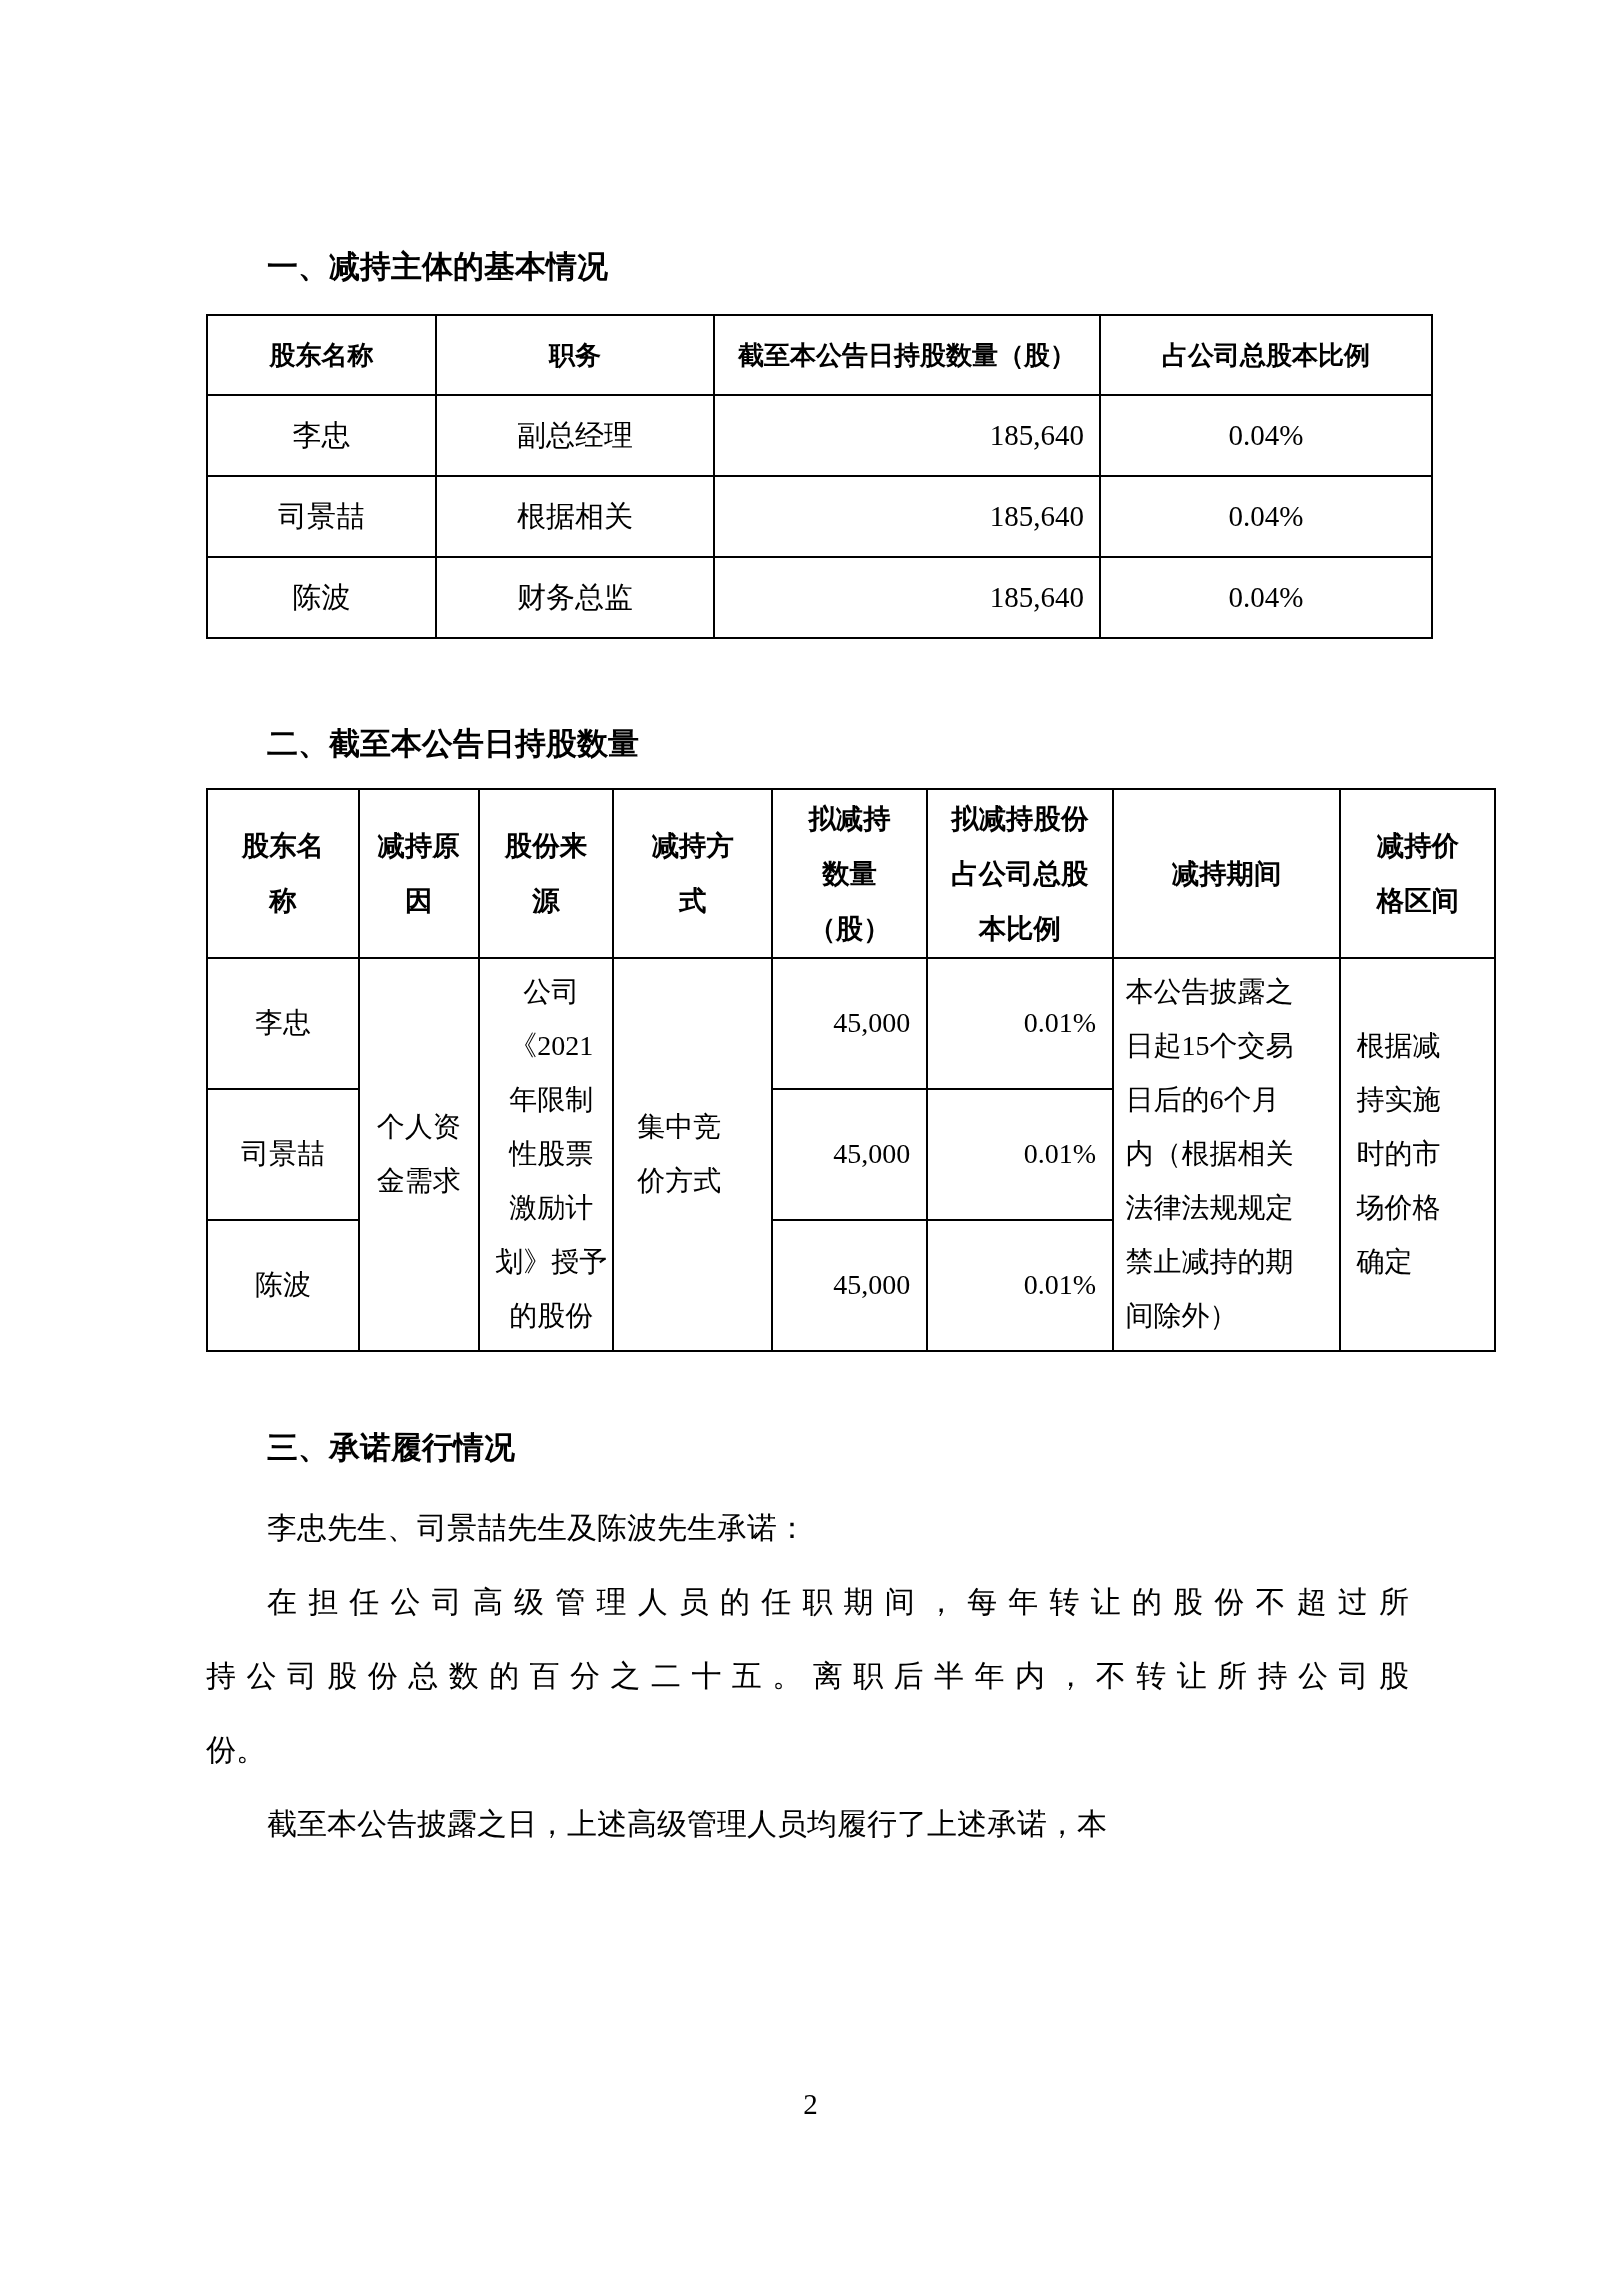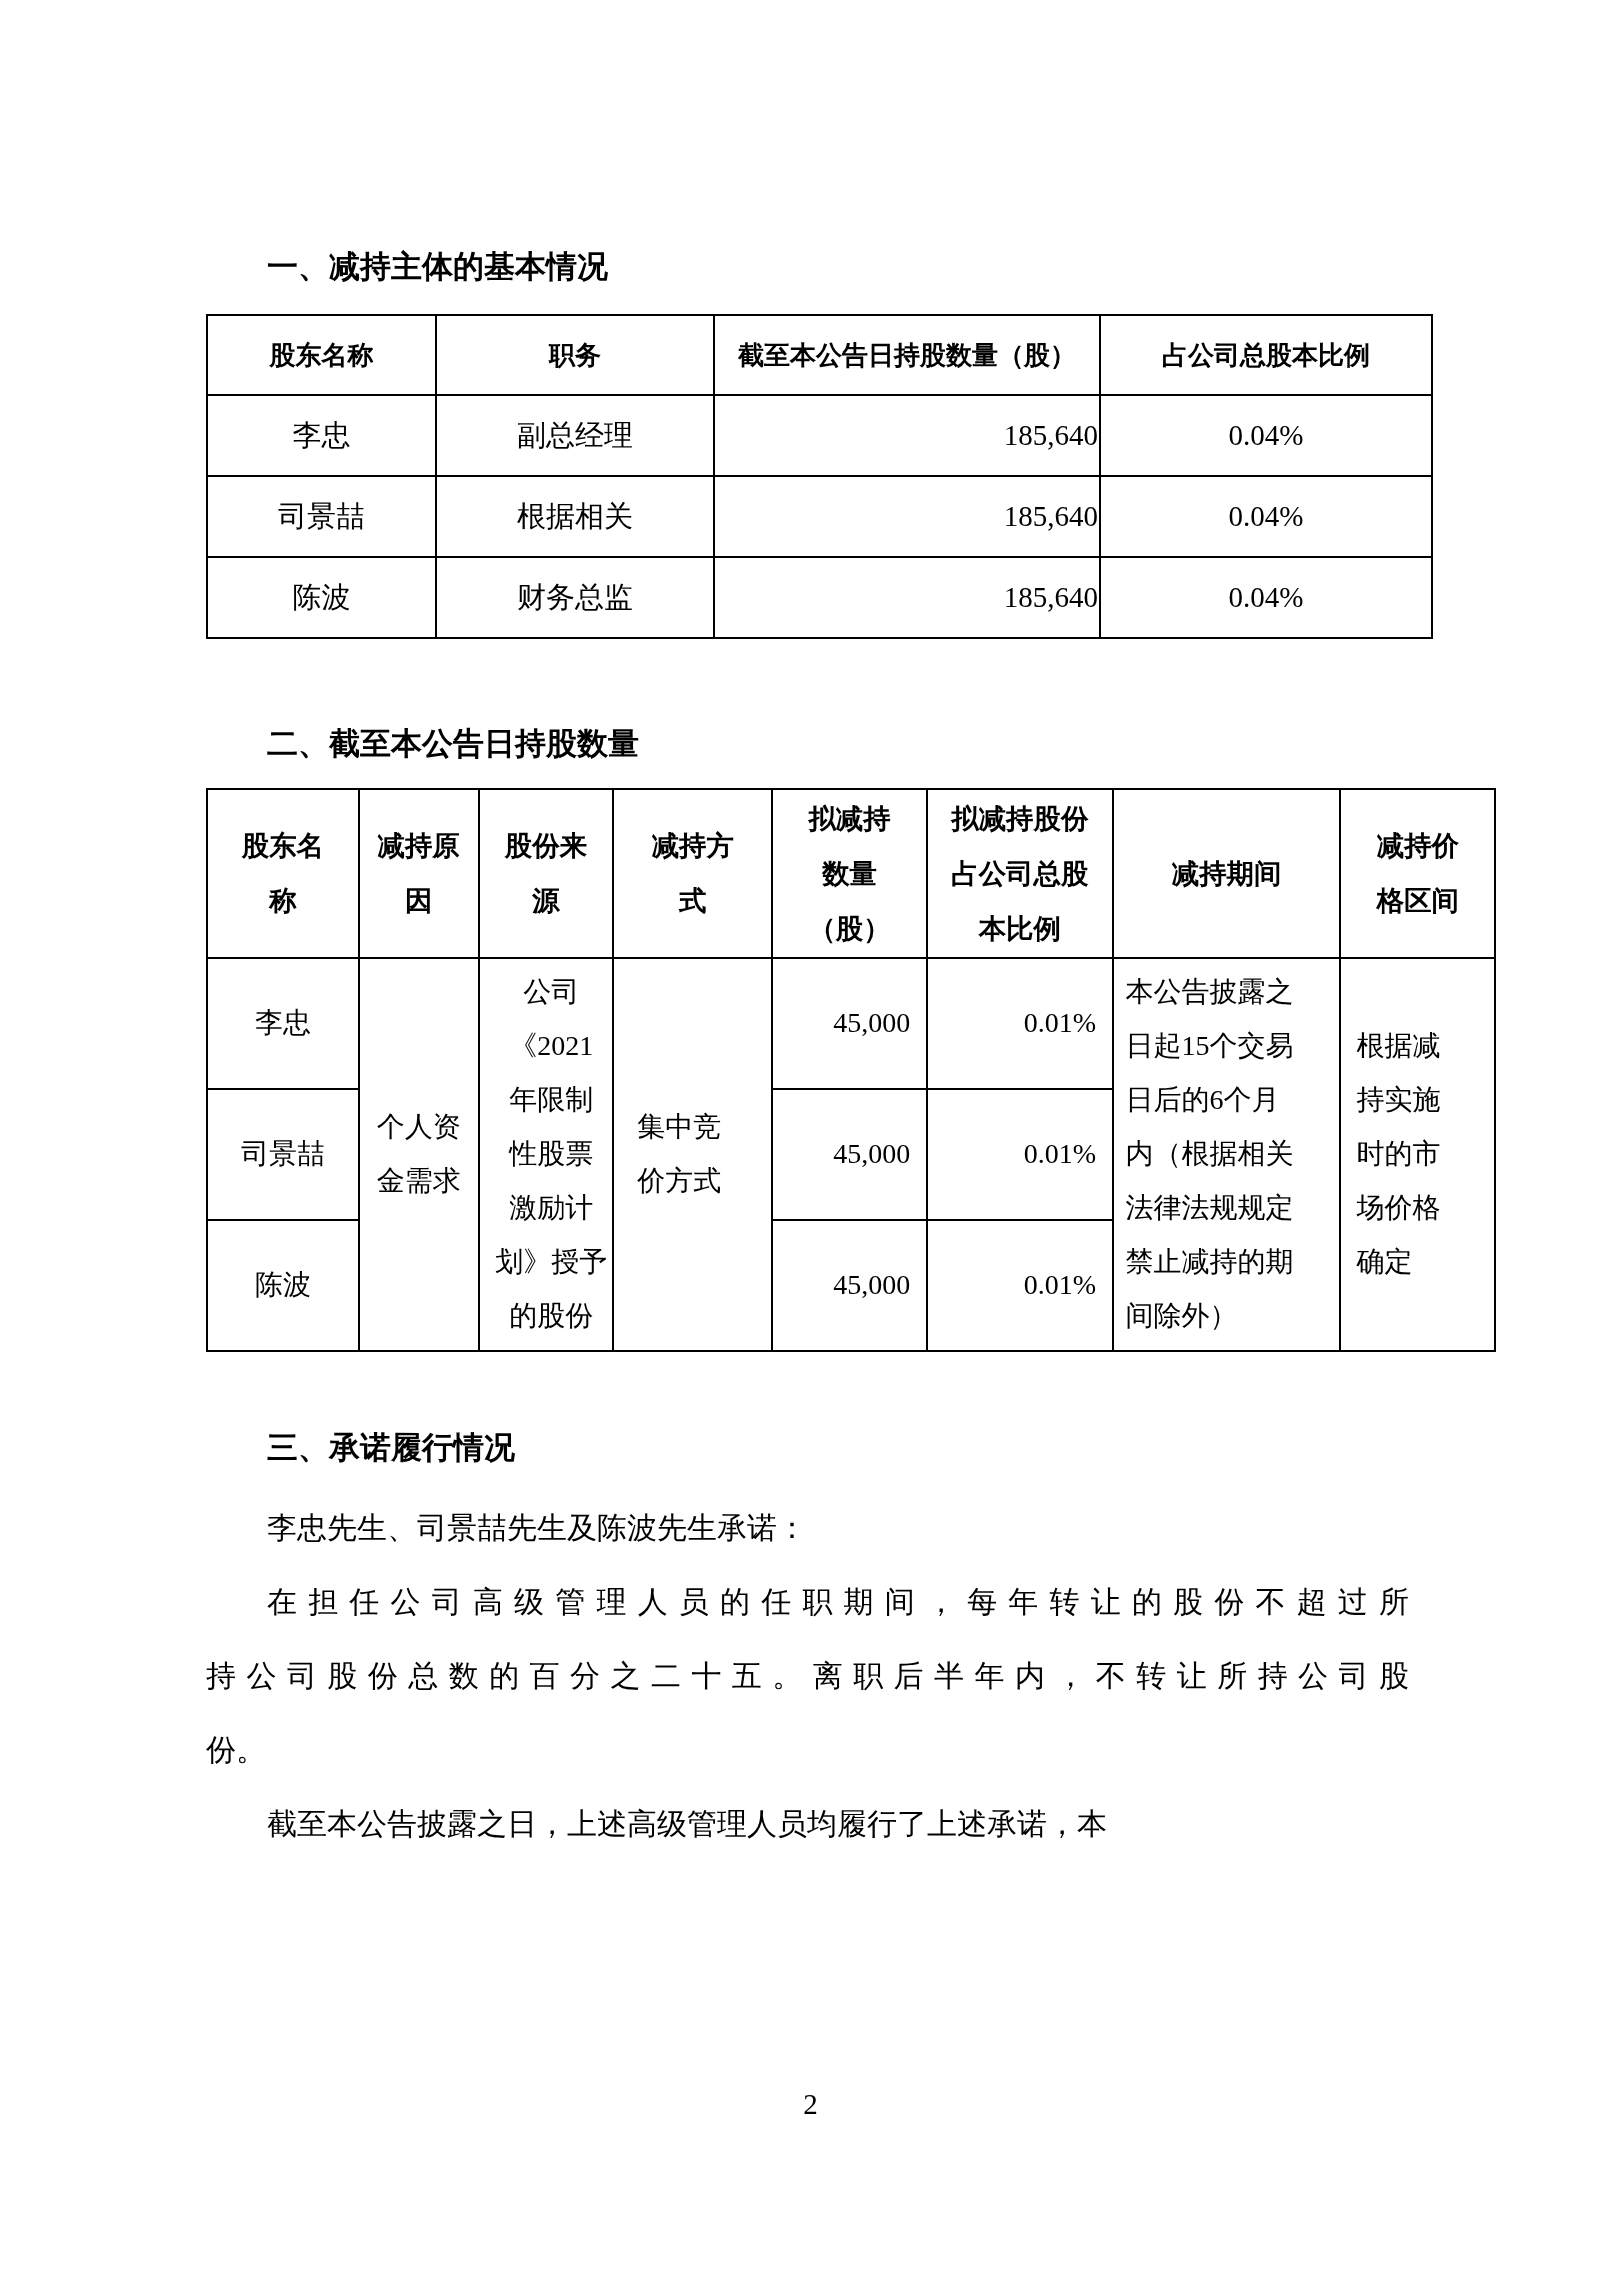--- a/index.html
+++ b/index.html
@@ -39,21 +39,21 @@
   .t1 { width:1210px; }
   .t1 th {
     font-family:"Liberation Sans","DejaVu Sans",sans-serif;
     font-weight:700; font-size:26px;
     height:76px; text-align:center; vertical-align:middle;
   }
   .t1 td {
     font-size:29px; height:77px; vertical-align:middle;
   }
   .t1 .c-name, .t1 .c-title { text-align:center; }
-  .t1 .c-shares { text-align:right; padding-right:1px; }
+  .t1 .c-shares { text-align:right; padding-right:15px; }
   .t1 .c-ratio { text-align:center; }
   .t2 { width:1210px; margin-top:0; }
   .t2 th {
     font-family:"Liberation Sans","DejaVu Sans",sans-serif;
     font-weight:700; font-size:27.4px; line-height:55px;
     height:167px; text-align:center; vertical-align:middle;
     white-space:pre-line; padding:0 3.9px;
   }
   .t2 td {
     font-size:28px; line-height:54px;

